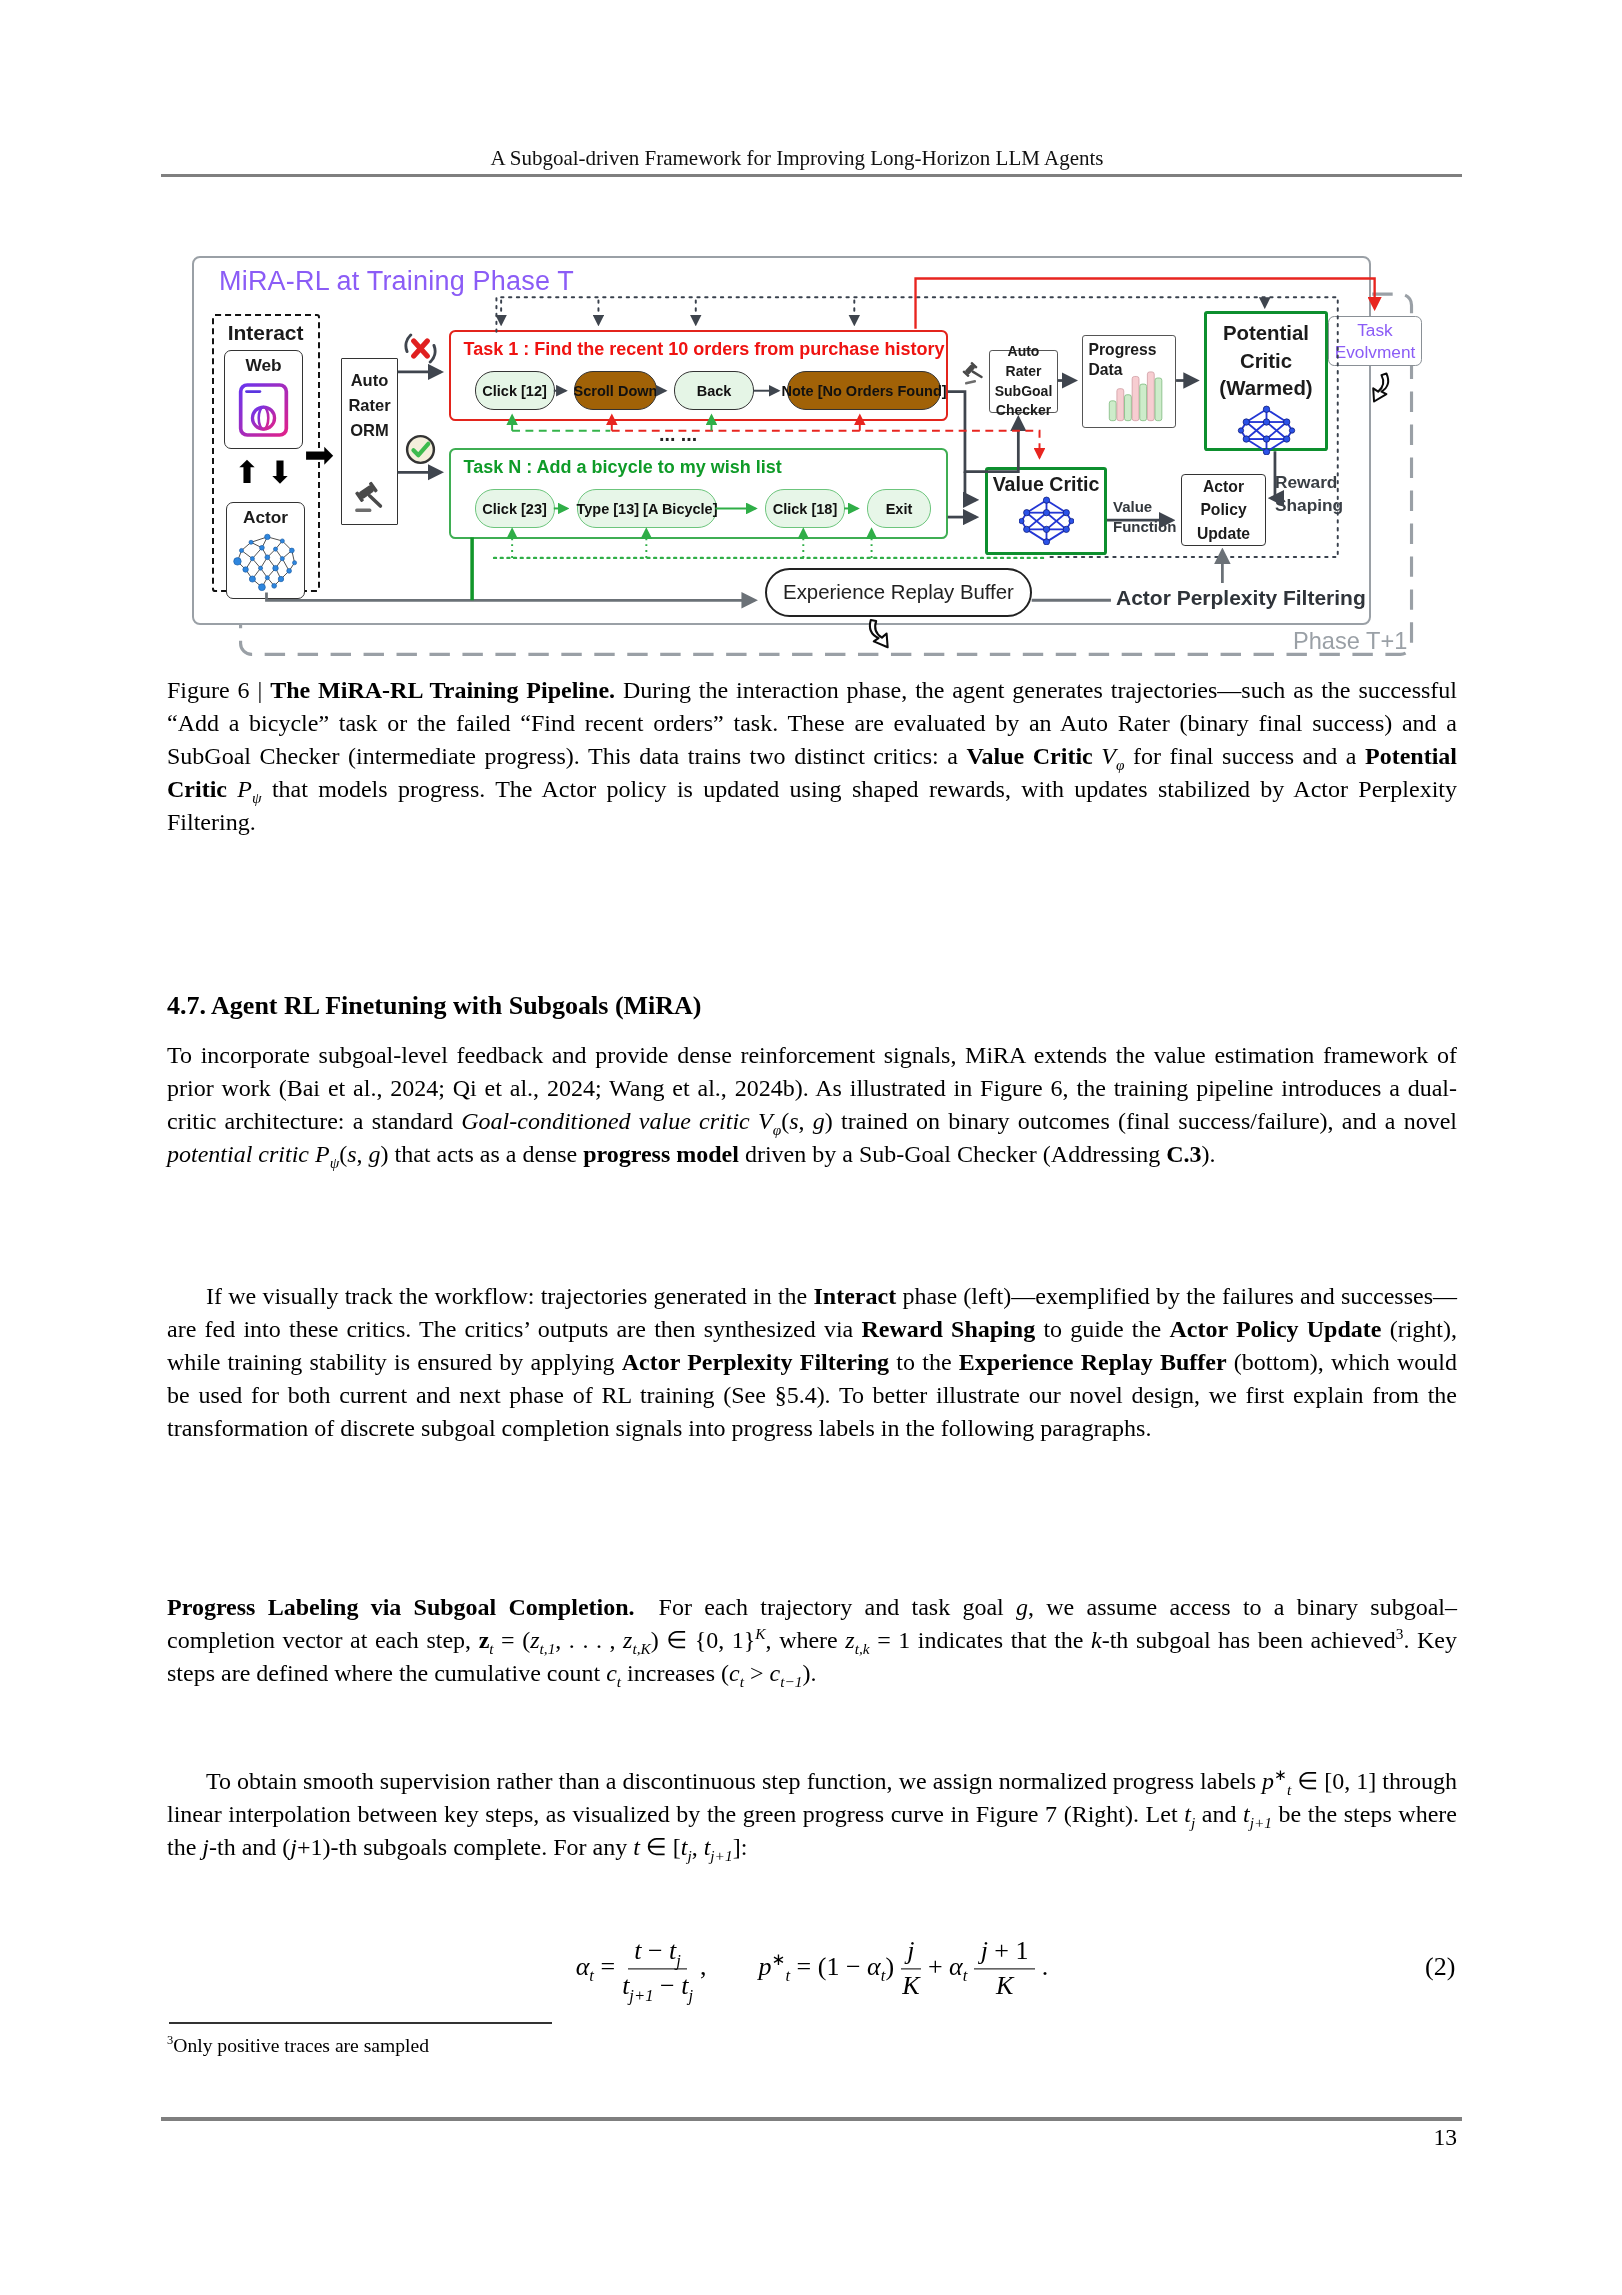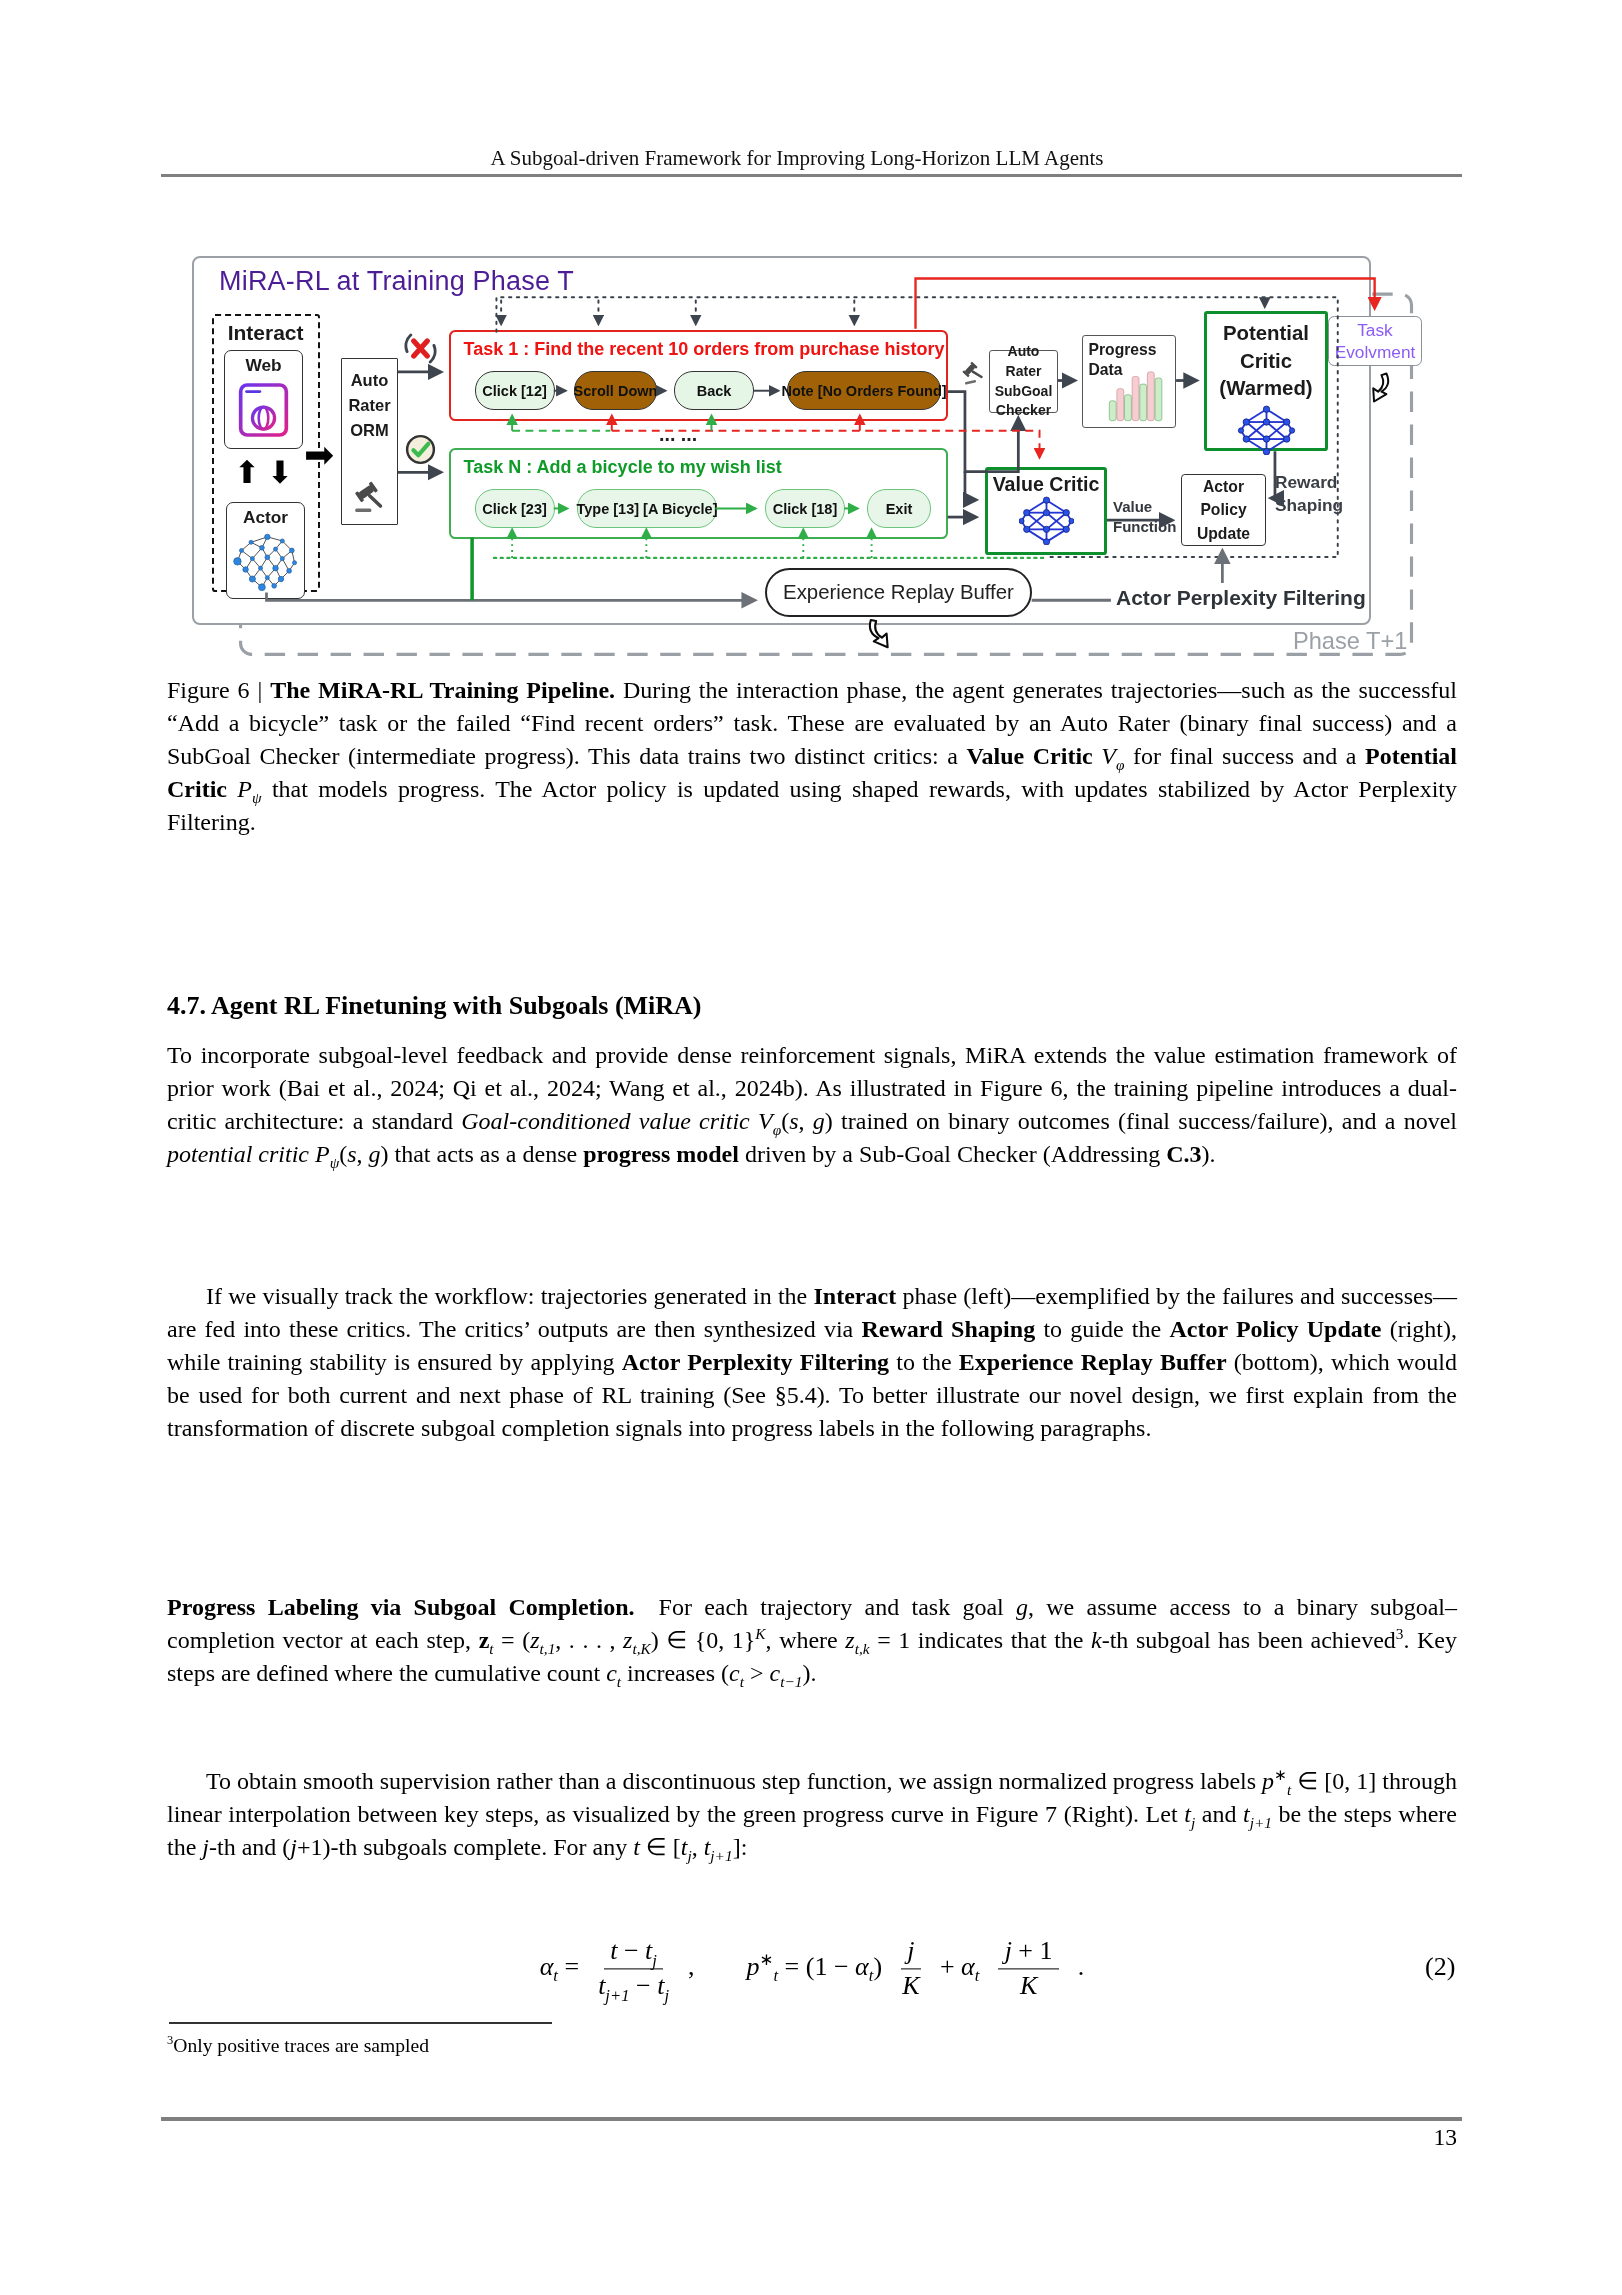--- a/index.html
+++ b/index.html
@@ -15,29 +15,29 @@
   .rule{background:#7f7f7f;}
   .body-par{left:167px;width:1290px;font-size:24px;line-height:33px;text-align:justify;}
   .indent{text-indent:39px;}
   .sec-head{left:167px;width:1290px;font-size:26px;font-weight:700;}
   .caption{left:167px;width:1290px;font-size:24px;line-height:33px;text-align:justify;}
   .footnote{left:167px;width:785px;font-size:19.6px;line-height:25px;}
   .pagenum{left:167px;width:1290px;text-align:right;font-size:23.6px;}
   
   .eq{left:167px;width:1290px;top:1920px;height:93px;display:flex;align-items:center;
       justify-content:center;font-size:26px;}
-  .frac{display:inline-flex;flex-direction:column;align-items:center;margin:0 19px;transform:translateY(2.4px);}
+  .frac{display:inline-flex;flex-direction:column;align-items:center;margin:0 7px;transform:translateY(2.4px);}
   .frac .num{border-bottom:1.7px solid #000;padding:0 6.3px 2.4px;}
   .frac .den{padding-top:2.4px;}
   .eq-num{position:absolute;right:1.6px;top:50%;transform:translateY(-50%);}
   
   .fig{left:188px;top:250px;width:1240px;height:418px;font-family:"Liberation Sans",sans-serif;color:#1b1b1b;}
   .fig svg.layer{position:absolute;left:0;top:0;pointer-events:none;}
   .fbox{position:absolute;background:#fff;box-sizing:border-box;}
-  .fig-title{left:31px;top:15.7px;font-size:27px;font-weight:500;color:#4c1d95;letter-spacing:0.2px;}
+  .fig-title{left:31px;top:15.7px;font-size:27px;font-weight:500;color:#8b5cf6;letter-spacing:0.2px;}
   .interact{left:23.6px;top:64px;width:108px;height:278px;border:2px dashed #111;border-radius:3.1px;z-index:2;}
   .small-card{border:1.6px solid #333;border-radius:7px;background:#fff;}
   .card-label{display:block;text-align:center;font-weight:700;font-size:17.3px;margin-top:3.9px;}
   .task{border-radius:6.3px;z-index:2;}
   .task-title{position:absolute;left:12.6px;top:7px;font-size:18px;font-weight:700;white-space:nowrap;}
   .pill{position:absolute;height:39px;border-radius:19px;display:flex;align-items:center;justify-content:center;
         font-size:14.5px;font-weight:700;white-space:nowrap;box-sizing:border-box;color:#111;}
   .pill.g{background:#e5f5e6;border:1.3px solid #333;}
   .pill.r{background:#a16207;border:1.3px solid #333;}
   .pill.gn{background:#e7f6e8;border:1.3px solid #6cc57c;}

